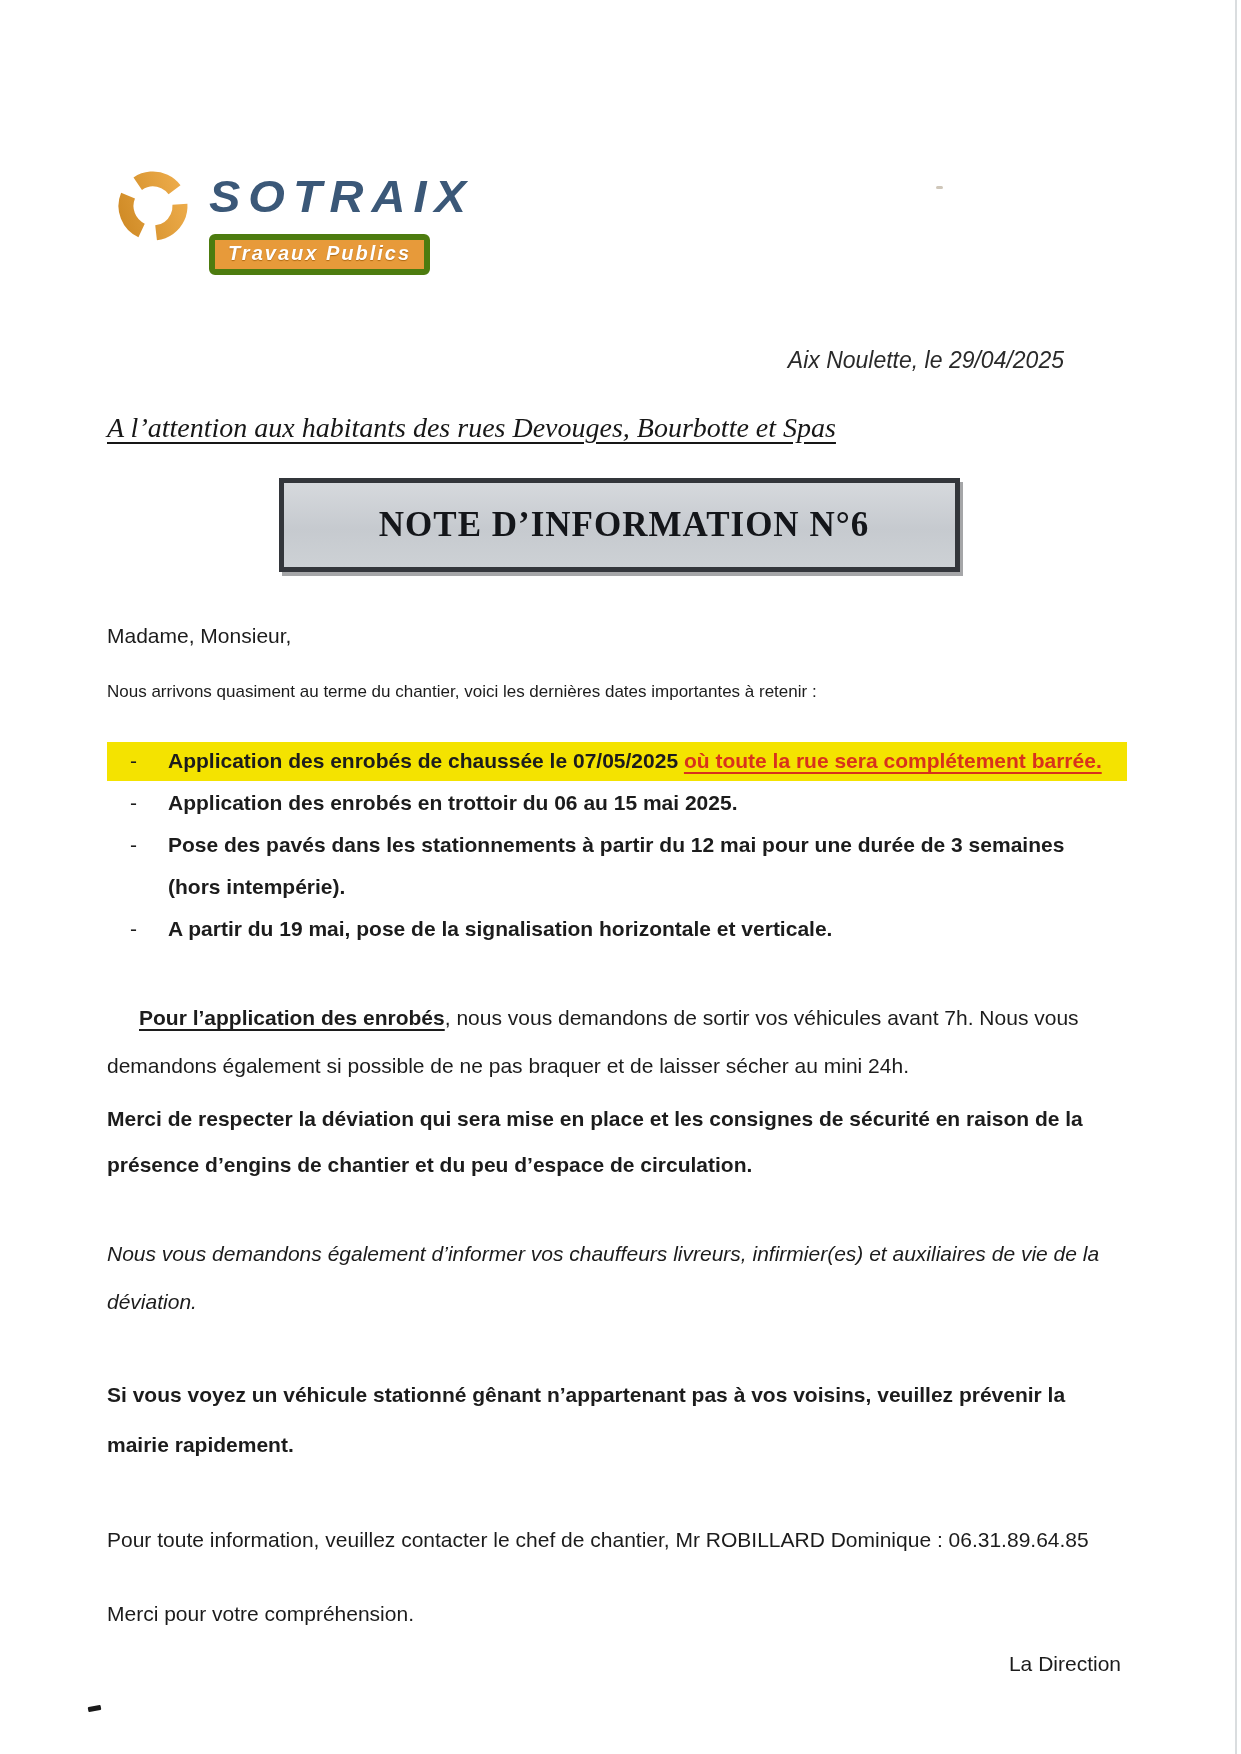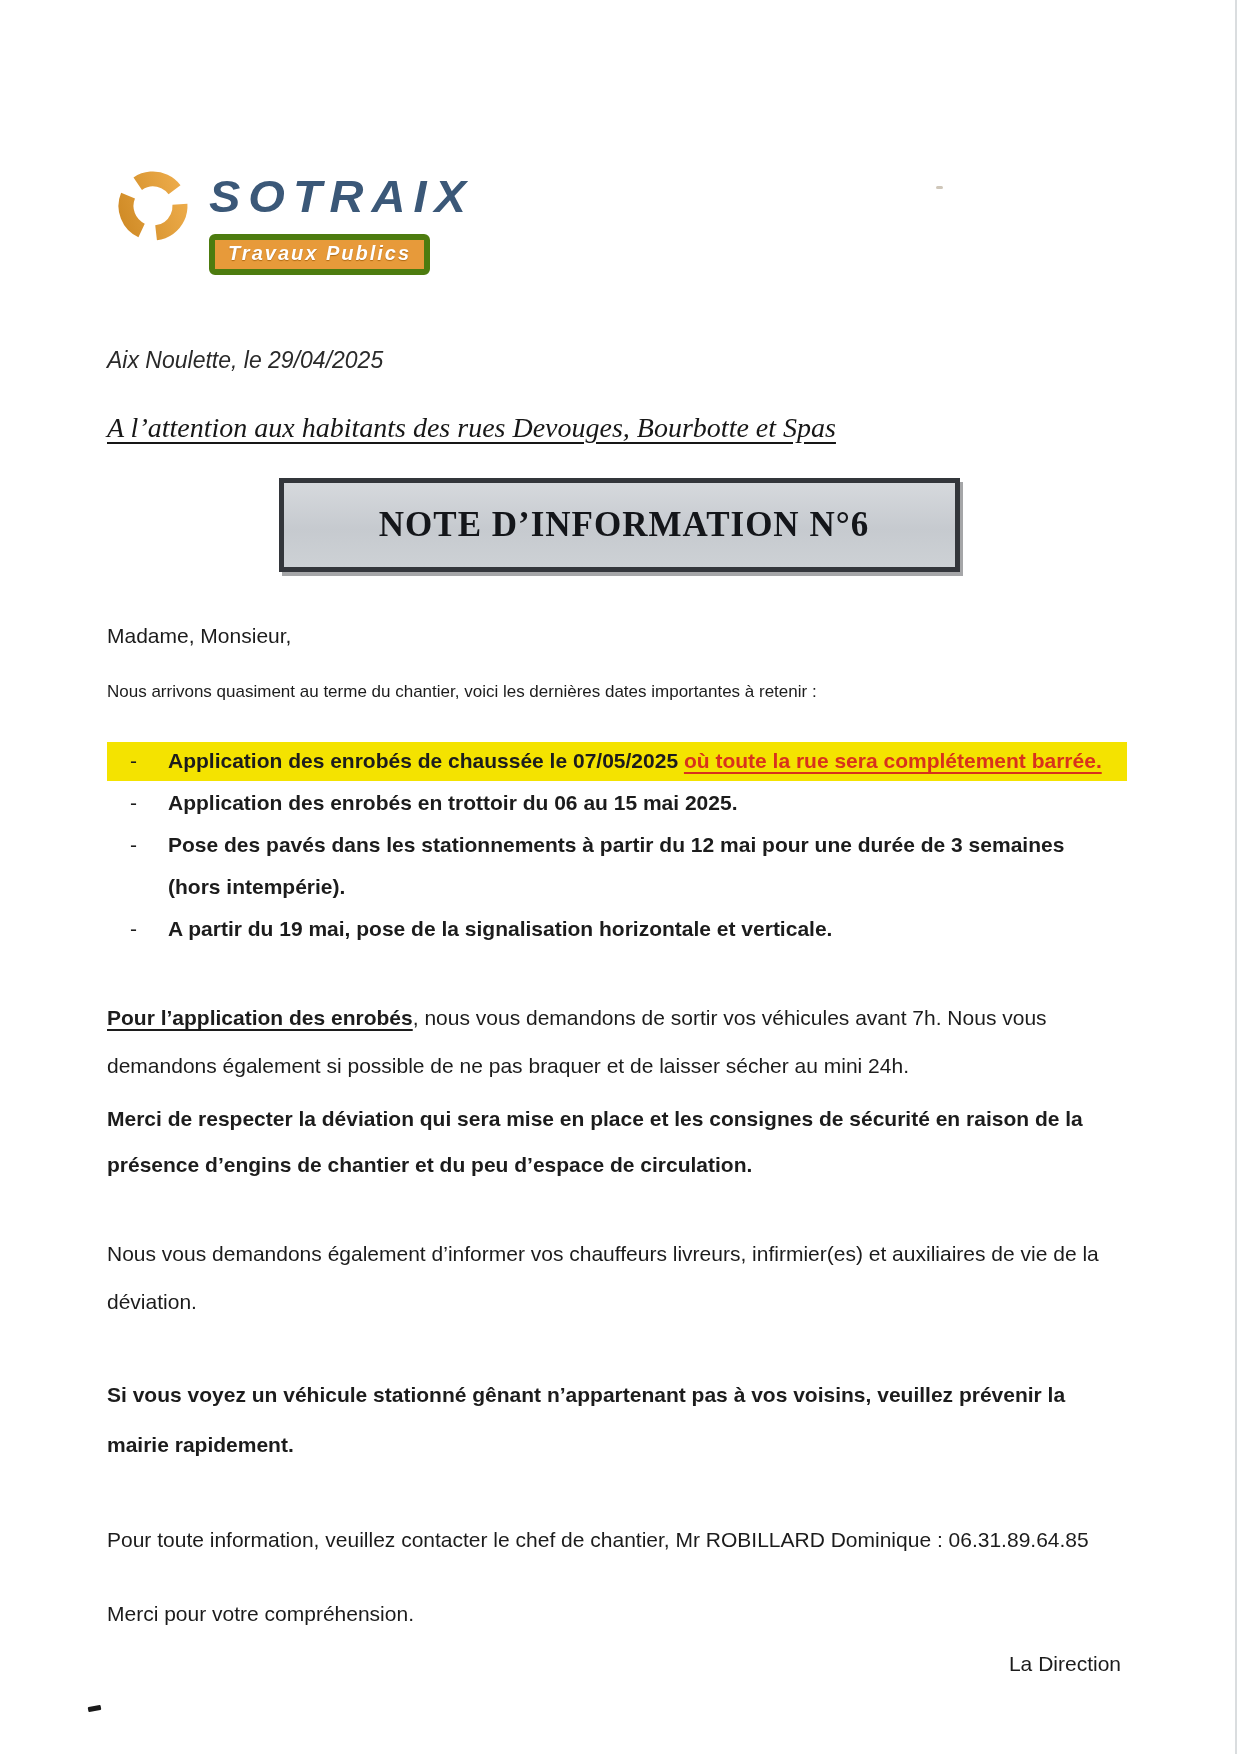--- a/index.html
+++ b/index.html
@@ -26,21 +26,21 @@
   .tagline-badge {
     display:inline-block; margin-top:13px;
     background:#e79a3a; border:6px solid #4d7c0f; border-radius:6px;
     padding:2px 13px 4px 13px;
     color:#ffffff; font-weight:700; font-size:20px; letter-spacing:2px;
     text-shadow:0 1px 1px #b06a14;
   }
 
   
   .dateline {
-    margin-top:72px; padding-right:57px;
+    margin-top:72px; text-align:right; padding-right:57px;
     font-style:italic; font-size:23px; color:#2a2a2a;
   }
   .attention {
     margin-top:38px;
     font-family:"Liberation Serif","DejaVu Serif",serif;
     font-style:italic; font-size:28px;
     text-decoration:underline; text-underline-offset:5px;
     color:#171717;
   }
 
@@ -73,24 +73,24 @@
   .b1 .hl { position:relative; z-index:2; background:#f4e300; }
   .b1 .red {
     color:#d8321c;
     text-decoration:underline; text-decoration-color:#d8321c;
     text-decoration-thickness:2px; text-underline-offset:4px;
   }
   .para { font-size:21px; line-height:48px; }
   .p-enrobes { margin-top:44px; }
   .p-enrobes .lead {
     font-weight:700; text-decoration:underline;
-    text-decoration-thickness:2px; text-underline-offset:4px;
+    text-decoration-thickness:2px; text-underline-offset:4px;margin-left:32px;
   }
   .p-deviation { margin-top:6px; line-height:46px;font-weight:bold; }
-  .p-informer { margin-top:42px; line-height:48px; }
+  .p-informer { margin-top:42px; line-height:48px;font-style:italic; }
   .p-vehicule { margin-top:44px; font-weight:700; line-height:50px; }
   .p-contact { margin-top:46px; }
   .closing { margin-top:38px; font-size:21px; }
   .signature { margin-top:26px; text-align:right; font-size:21px; }
 
   
   .edge-line { position:absolute; right:4px; top:0; width:2px; height:1754px; background:#dadddf; }
   .corner-mark {
     position:absolute; left:88px; top:1706px; width:13px; height:5px;
     background:#1a1a1a; transform:rotate(-10deg); border-radius:1px;

